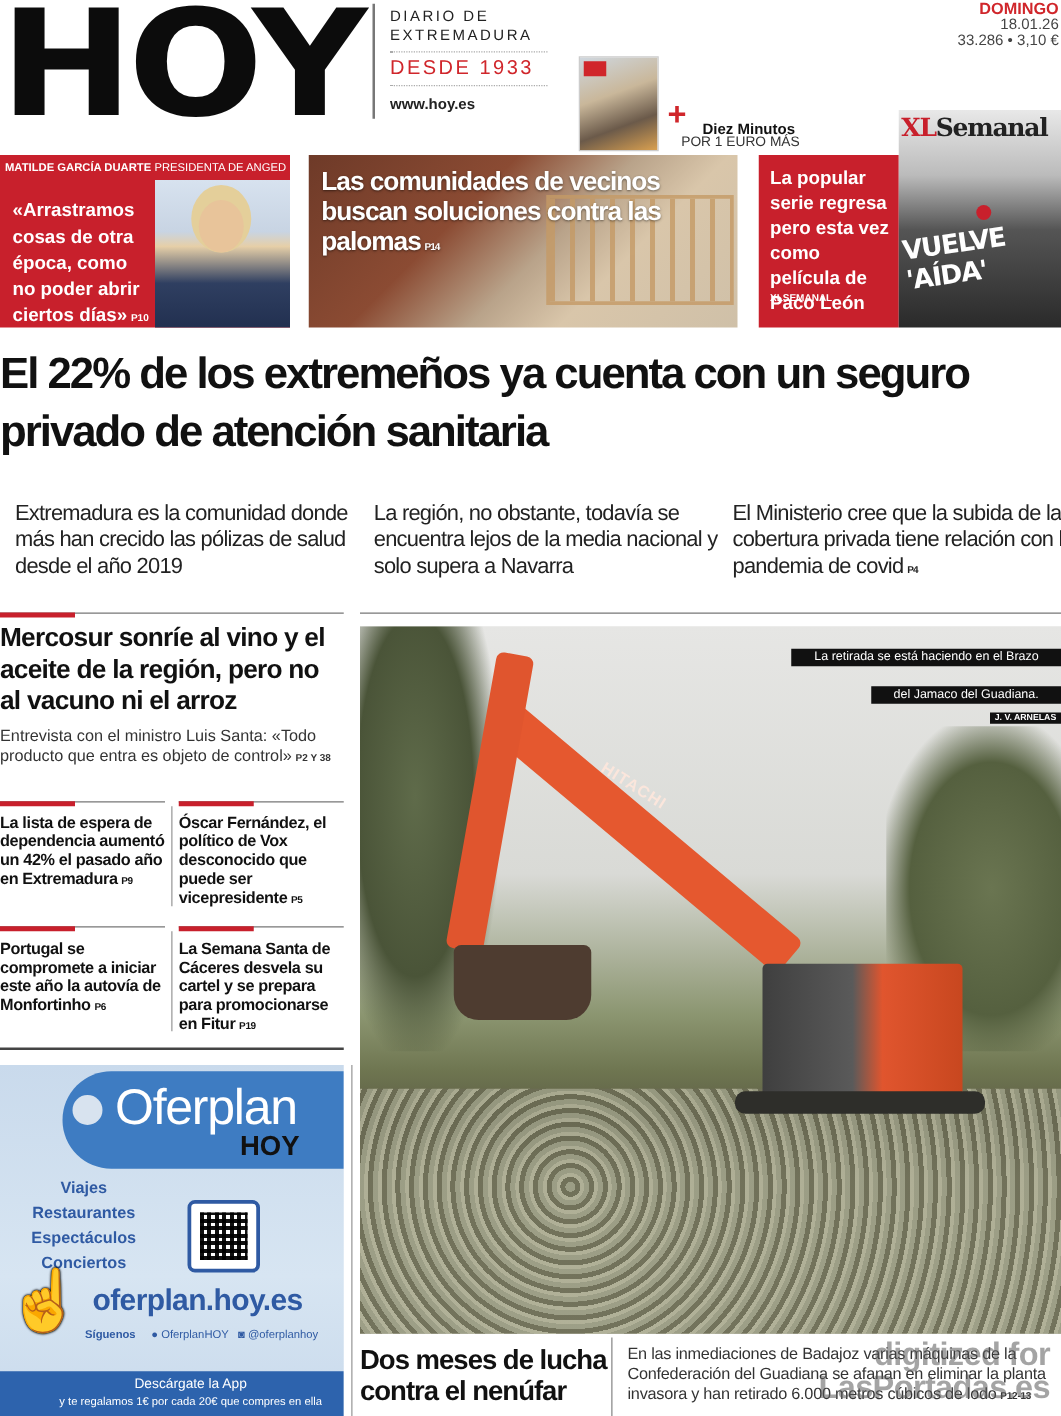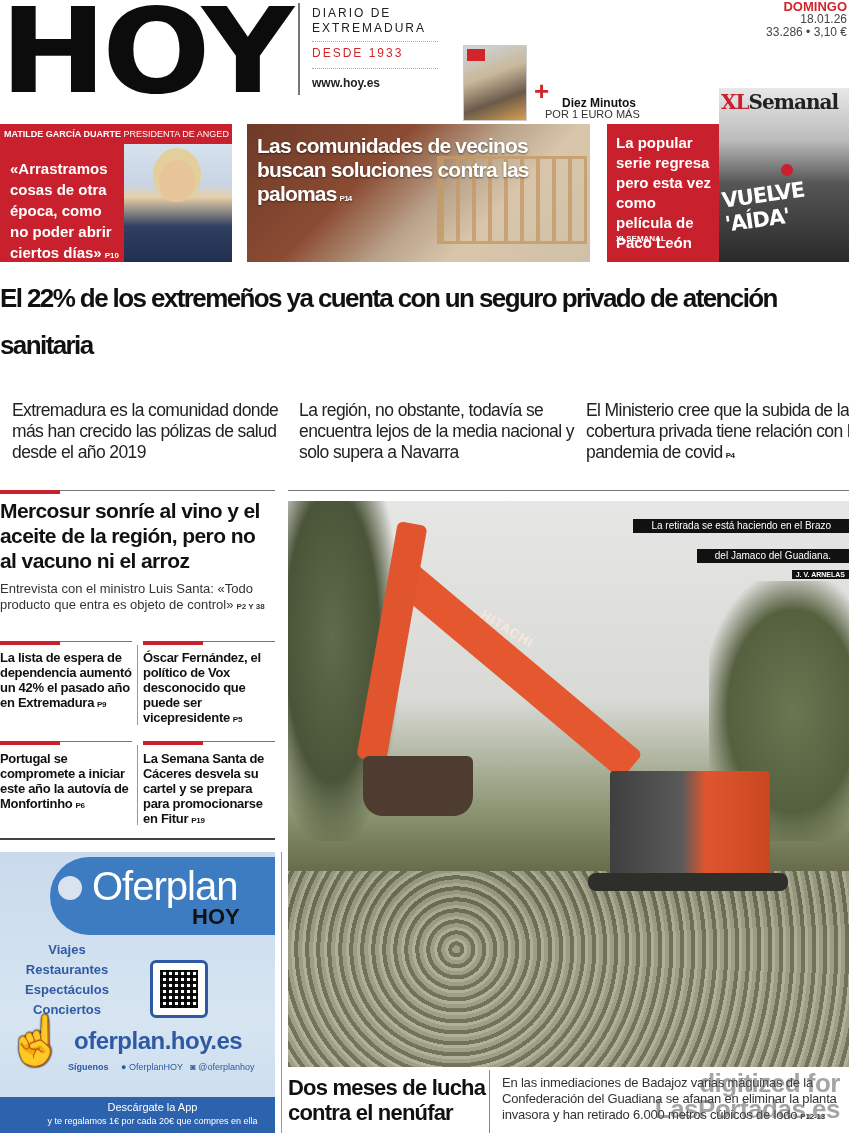--- a/index.html
+++ b/index.html
@@ -5,21 +5,21 @@
   * { box-sizing: border-box; margin: 0; padding: 0; }
   html, body { width: 849px; height: 1133px; overflow: hidden; background: #fff; }
   body { position: relative; font-family: "Liberation Sans", sans-serif; color: #111; }
 
   
   .logo { position: absolute; left: 0; top: -8px; font-family: "DejaVu Sans", sans-serif; font-weight: 900; font-size: 118px; letter-spacing: -4px; line-height: 1; color: #0c0c0c; transform: scaleX(1.08); transform-origin: left top; }
   .mast-div { position: absolute; left: 298px; top: 3px; width: 2px; height: 92px; background: #777; }
   .mast-sub { position: absolute; left: 312px; top: 6px; font-size: 12px; letter-spacing: 2px; line-height: 15px; color: #222; }
   .mast-dots1, .mast-dots2 { position: absolute; left: 312px; width: 126px; border-top: 1px dotted #aaa; }
   .mast-dots1 { top: 41px; } .mast-dots2 { top: 68px; }
-  .mast-since { position: absolute; left: 312px; top: 46px; font-size: 12px; letter-spacing: 2px; color: #d0262b; }
+  .mast-since { position: absolute; left: 312px; top: 46px; font-size: 16px; letter-spacing: 2px; color: #d0262b; }
   .mast-web { position: absolute; left: 312px; top: 76px; font-size: 12px; font-weight: bold; color: #222; }
 
   .date-box { position: absolute; right: 2px; top: 0; text-align: right; line-height: 13px; margin-left: 28px; }
   .date-day { font-weight: bold; font-size: 13px; color: #d0262b; }
   .date-val, .date-issue { font-size: 12px; color: #444; }
 
   .dm-cover { position: absolute; left: 463px; top: 45px; width: 64px; height: 76px; background: linear-gradient(160deg,#cfd7df 0%,#c9b79a 40%,#6b5a4a 70%,#d9a050 100%); border: 1px solid #ccc; }
   .dm-cover-logo { position: absolute; left: 3px; top: 3px; width: 18px; height: 12px; background: #d0262b; }
   .dm-plus { position: absolute; left: 534px; top: 81px; color: #d0262b; font-size: 26px; font-weight: bold; line-height: 20px; }
   .dm-title { position: absolute; left: 562px; top: 96px; font-size: 12px; font-weight: bold; }
@@ -41,21 +41,21 @@
   .teaser-xl { position: absolute; left: 607px; top: 124px; width: 112px; height: 138px; background: #c8202c; color: #fff; }
   .teaser-xl .text { position: absolute; left: 9px; top: 9px; width: 100px; font-size: 15px; font-weight: bold; line-height: 20px; }
   .teaser-xl .src { position: absolute; left: 9px; top: 110px; font-size: 8px; font-weight: bold; }
   .xl-cover { position: absolute; left: 719px; top: 88px; width: 130px; height: 174px; background: linear-gradient(180deg,#e8e8e8 0%,#bbb 30%,#555 55%,#2a2a2a 100%); overflow: hidden; }
   .xl-cover .mast { position: absolute; left: 2px; top: 2px; font-family: "DejaVu Serif", serif; font-weight: bold; font-size: 20px; color: #222; letter-spacing: -1px; }
   .xl-cover .mast span { color: #c8202c; }
   .xl-cover .big { position: absolute; left: 4px; top: 92px; font-family: "DejaVu Sans", sans-serif; font-weight: 900; font-size: 21px; color: #fff; transform: rotate(-8deg); letter-spacing: -1px; }
   .xl-cover .rose { position: absolute; left: 62px; top: 76px; width: 12px; height: 12px; border-radius: 50%; background: #c8202c; }
 
   
-  .headline { position: absolute; left: 0; top: 275px; width: 849px; font-size: 26px; font-weight: bold; line-height: 47px; letter-spacing: -1.6px; color: #111; }
+  .headline { position: absolute; left: 0; top: 275px; width: 849px; font-size: 35px; font-weight: bold; line-height: 47px; letter-spacing: -1.6px; color: #111; }
   .subs { position: absolute; left: 12px; top: 400px; width: 849px; display: flex; }
   .sub { font-size: 17.5px; line-height: 21px; color: #222; letter-spacing: -0.6px; }
   .sub1 { width: 287px; } .sub2 { width: 287px; } .sub3 { width: 275px; }
 
   
   .rule { position: absolute; height: 1px; background: #777; }
   .redtab { position: absolute; height: 4px; background: #c8202c; }
   .story-mercosur { position: absolute; left: 0; top: 498px; width: 275px; }
   .story-mercosur h2 { font-size: 21px; line-height: 25px; font-weight: bold; letter-spacing: -0.6px; }
   .story-mercosur p { margin-top: 8px; font-size: 13px; line-height: 16px; color: #333; }

